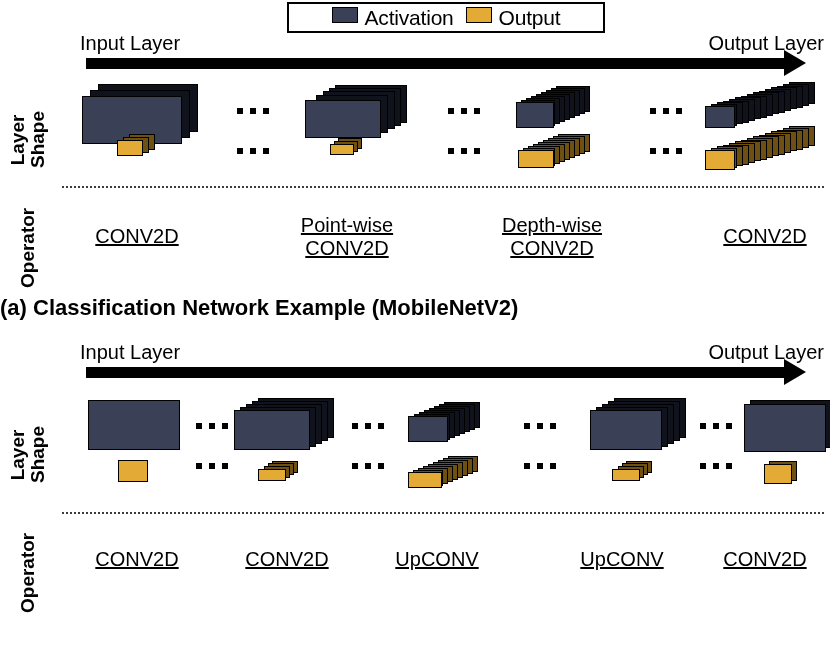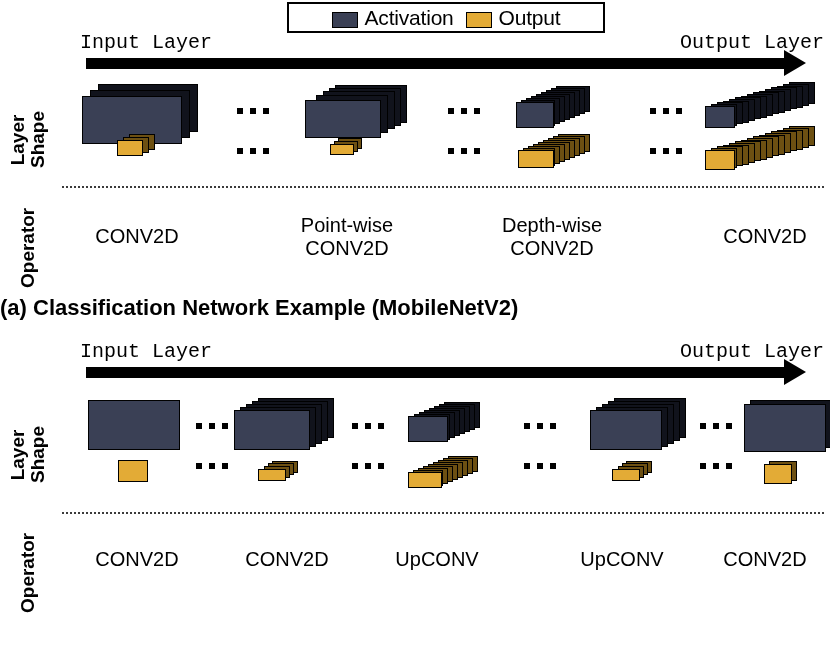--- a/index.html
+++ b/index.html
@@ -7,47 +7,47 @@
        font-family:"Liberation Sans","DejaVu Sans",sans-serif;color:#000;}
 
   .panel{position:absolute;left:0;width:830px;}
   #panel-a{top:0;height:330px;}
   #panel-b{top:330px;height:328px;}
 
   
   .legend{position:absolute;left:287px;top:2px;width:318px;height:31px;
           border:2px solid #000;background:#fff;display:flex;align-items:center;
           justify-content:center;gap:12px;box-sizing:border-box;z-index:30;}
-  .legend .entry{display:flex;align-items:flex-end;gap:7px;}
+  .legend .entry{display:flex;align-items:flex-start;gap:7px;}
   .swatch{width:26px;height:16px;border:1.5px solid #000;box-sizing:border-box;}
   .legend .lbl{font-size:21px;line-height:21px;letter-spacing:-.2px;}
 
   
   .side-label{position:absolute;left:0;width:56px;text-align:center;
               font-weight:bold;font-size:19px;line-height:20px;
               transform-origin:center center;}
   .rot{transform:rotate(-90deg);}
 
   
-  .endcap{position:absolute;font-size:20px;line-height:20px;white-space:nowrap;font-family:Liberation Mono, monospace;}
+  .endcap{position:absolute;font-size:20px;line-height:20px;white-space:nowrap;}
   .arrow-shaft{position:absolute;background:#000;height:11px;}
   .arrow-head{position:absolute;width:0;height:0;
               border-top:13px solid transparent;border-bottom:13px solid transparent;
               border-left:22px solid #000;}
 
   
   .divider{position:absolute;height:0;border-top:2px dotted #3b3b3b;}
 
   
   .ellipsis{position:absolute;display:flex;gap:7px;}
   .ellipsis i{display:block;width:6px;height:6px;background:#000;}
 
   
   .op{position:absolute;text-align:center;font-size:20px;line-height:23px;
-      white-space:pre-line;}
+      white-space:pre-line;text-decoration:underline;}
 
   
   .pcaption{position:absolute;width:830px;
             font-weight:bold;font-size:22px;line-height:24px;}
 
   
   .stack{position:absolute;}
   .sheet{position:absolute;box-sizing:border-box;border:1.6px solid #000;}
   .act{background:#3a4055;}
   .fil{background:#e3ab36;}

